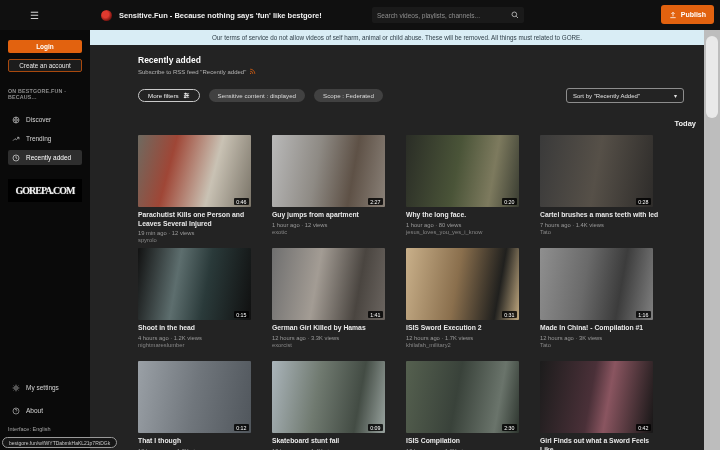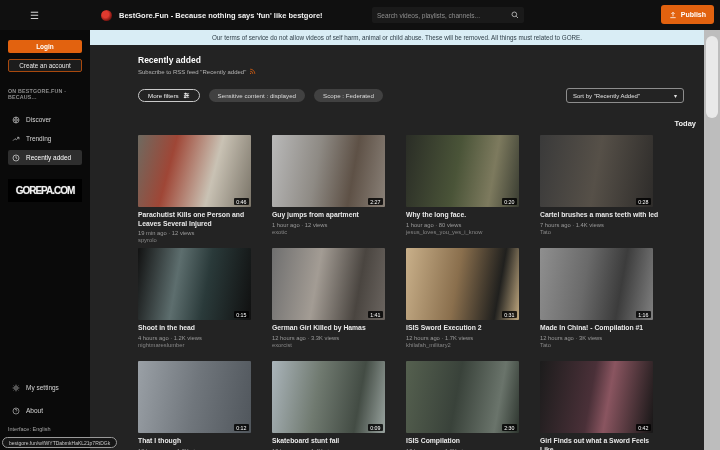--- a/index.html
+++ b/index.html
@@ -35,21 +35,21 @@
                font-size:6.5px; font-weight:bold; cursor:pointer; }
   .btn-create { height:13px; margin-top:6px; background:#1c1c1c; color:#e8e8e8;
                 border:1px solid #a8490e; border-radius:2px; font-size:6.3px; cursor:pointer; }
   .side-section { margin-top:16px; color:#8f8f8f; font-size:5.3px; font-weight:bold; letter-spacing:.2px; }
   .side-nav { margin-top:12px; display:flex; flex-direction:column; gap:4px; }
   .side-item { display:flex; align-items:center; gap:6px; height:15px; padding:0 4px; border-radius:2px;
                color:#d6d6d6; font-size:6.5px; cursor:pointer; }
   .side-item.active { background:#2e2e2e; color:#fff; }
   .side-item svg { flex:0 0 auto; }
   .side-logo { margin-top:14px; background:#000; padding:6px 2px; text-align:center;
-               color:#efefef; font-family:Liberation Sans, sans-serif; font-weight:bold;
+               color:#efefef; font-family:Liberation Serif, serif; font-weight:bold;
                font-size:10px; letter-spacing:-1px; text-shadow:0 0 1px #777; }
   .side-spacer { flex:1; }
   .side-foot { display:flex; flex-direction:column; gap:8px; margin-bottom:8px; }
   .iface { color:#a5a5a5; font-size:5.5px; margin-bottom:6px; }
   .status-pill { position:absolute; left:2px; bottom:2px; max-width:150px; background:#161616;
                  border:1px solid #9a9a9a; border-radius:8px; padding:1.5px 6px; color:#c9c9c9;
                  font-size:5px; white-space:nowrap; overflow:hidden; z-index:6; }
 
   
   .content { position:absolute; left:90px; top:45px; width:614px; height:405px; background:#232323;
@@ -83,21 +83,21 @@
   svg { display:block; }
 </style>
 </head>
 <body>
 
 <div class="app">
 
   <header class="topbar">
     <span class="menu-btn">☰</span>
     <span class="logo-dot"></span>
-    <span class="site-title">BestGore.Fun - Because nothing says 'fun' like bestgore!</span>
+    <span class="site-title">Sensitive.Fun - Because nothing says 'fun' like bestgore!</span>
     <div class="search-box">
       <input type="text" placeholder="Search videos, playlists, channels..." style="">
       <svg width="8" height="8" viewBox="0 0 24 24" fill="none" stroke="#bdbdbd" stroke-width="2.6">
         <circle cx="10" cy="10" r="7"></circle>
           <line x1="15.5" y1="15.5" x2="21" y2="21"></line>
       </svg>
     </div>
     <button class="publish-btn">
       <svg width="8" height="8" viewBox="0 0 24 24" fill="none" stroke="#fff" stroke-width="2.4">
         <path d="M12 16V4"></path>

